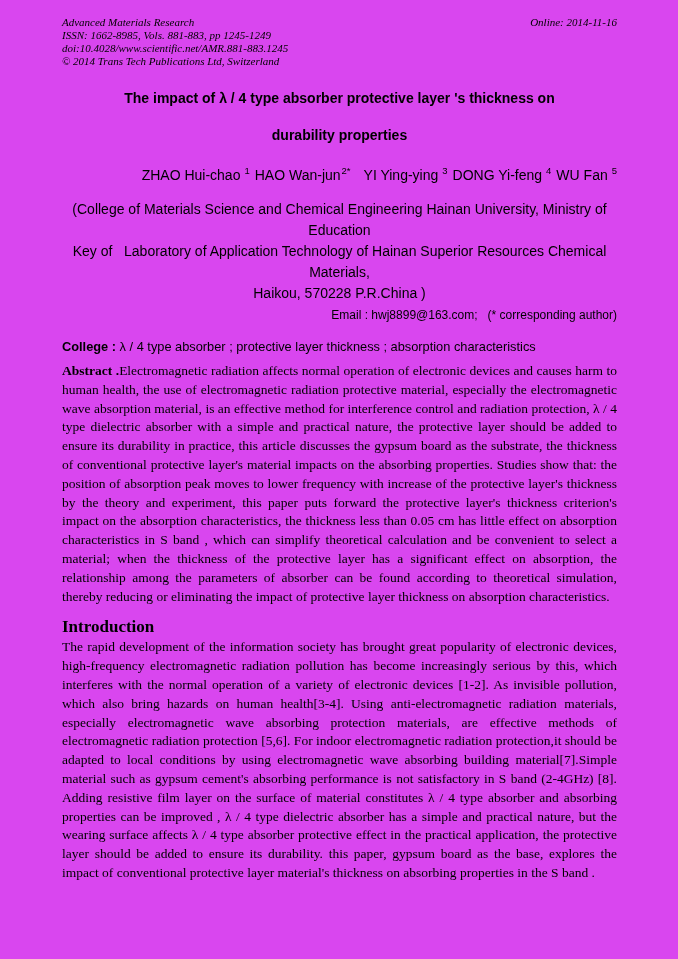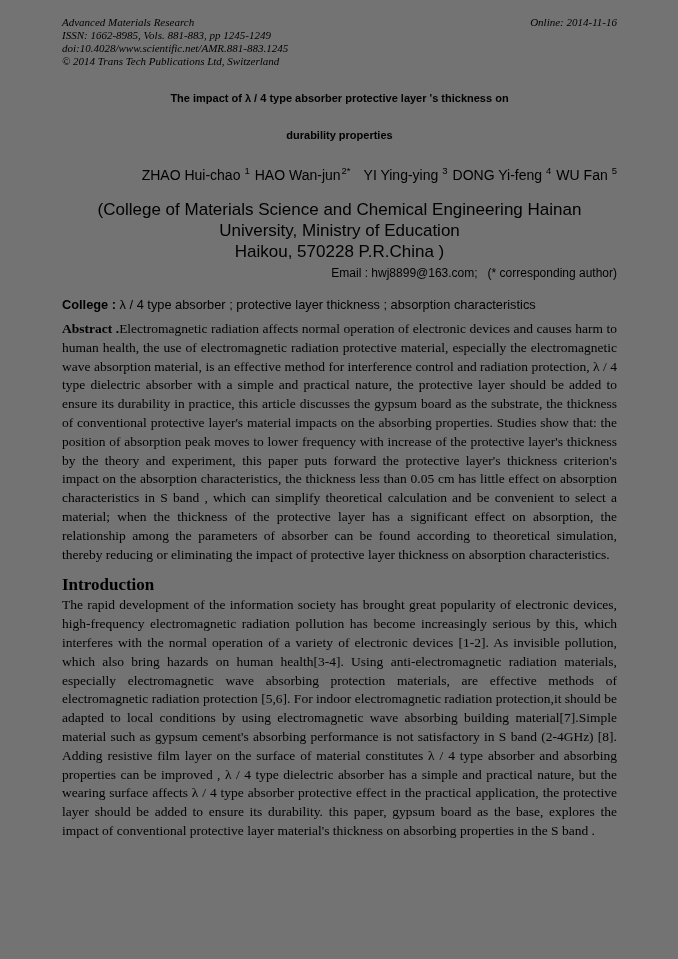--- a/index.html
+++ b/index.html
@@ -4,41 +4,41 @@
 <style>
   * { margin:0; padding:0; box-sizing:border-box; }
   html,body { background:#ffffff; }
   body {
     width:678px; height:959px; overflow:hidden;
     color:#000;
     font-family:"Liberation Serif", serif;
   }
   .page {
     width:678px; height:959px;
-    background:#737373;
+    background:#d946ef;
     padding:16px 61px 0 62px;
     position:relative;
   }
 
   
   .masthead {
     display:flex; justify-content:space-between; align-items:flex-start;
     font-family:"Liberation Serif", serif;
     font-style:italic;
     font-size:11px; line-height:13px;
   }
   .mast-left div { white-space:nowrap; }
 
   
   .title {
     margin-top:21px;
     text-align:center;
     font-family:"Liberation Sans", sans-serif;
     font-weight:bold;
-    font-size:11px; line-height:18px;
+    font-size:14px; line-height:18px;
   }
   .title-line { display:block; }
   .title-line + .title-line { margin-top:19px; }
 
   
   .authors {
     margin-top:23px;
     text-align:right;
     font-family:"Liberation Sans", sans-serif;
     font-size:14px; line-height:17px;
@@ -52,21 +52,21 @@
     vertical-align:super;
     margin-left:4px;
   }
   .author sup.tight { margin-left:1px; }
 
   
   .affiliation {
     margin-top:15px;
     text-align:center;
     font-family:"Liberation Sans", sans-serif;
-    font-size:17px; line-height:21px;
+    font-size:14px; line-height:21px;
   }
   .email-line {
     margin-top:2px;
     text-align:right;
     font-family:"Liberation Sans", sans-serif;
     font-size:12px; line-height:18px;
   }
 
   
   .keywords {
@@ -113,20 +113,21 @@
   </h1>
 
   <div class="authors">
     <div class="authors-line">
       <span class="author"><span>ZHAO Hui-chao</span><sup>1</sup></span><span class="author"><span>HAO Wan-jun</span><sup class="tight">2*</sup></span><span class="author gap"><span>YI Ying-ying</span><sup>3</sup></span><span class="author"><span>DONG Yi-feng</span><sup>4</sup></span><span class="author"><span>WU Fan</span><sup>5</sup></span>
     </div>
   </div>
 
   <div class="affiliation">
     <div>(College of Materials Science and Chemical Engineering Hainan University, Ministry of Education</div>
+    <div>Key of &nbsp; Laboratory of Application Technology of Hainan Superior Resources Chemical Materials,</div>
     <div>Haikou, 570228 P.R.China )</div>
   </div>
 
   <div class="email-line">Email : hwj8899@163.com; &nbsp; (* corresponding author)</div>
 
   <div class="keywords">
     <span class="keywords-label">College :</span><span> λ / 4 type absorber ; protective layer thickness ; absorption characteristics</span>
   </div>
 
   <p class="abstract">

